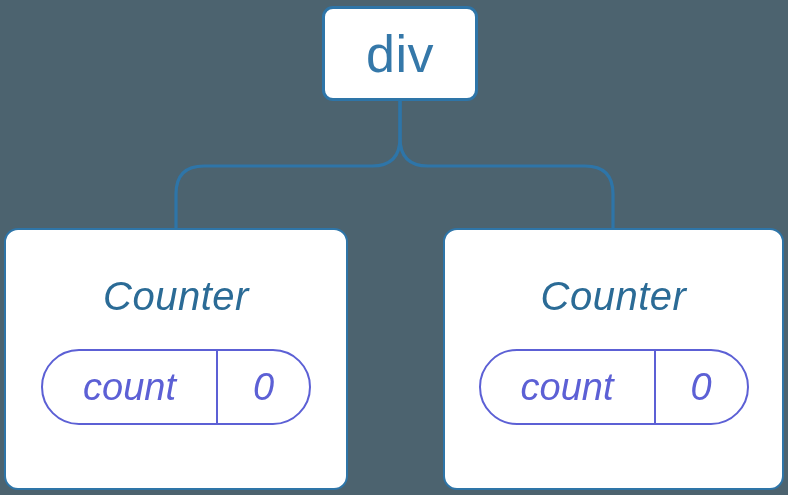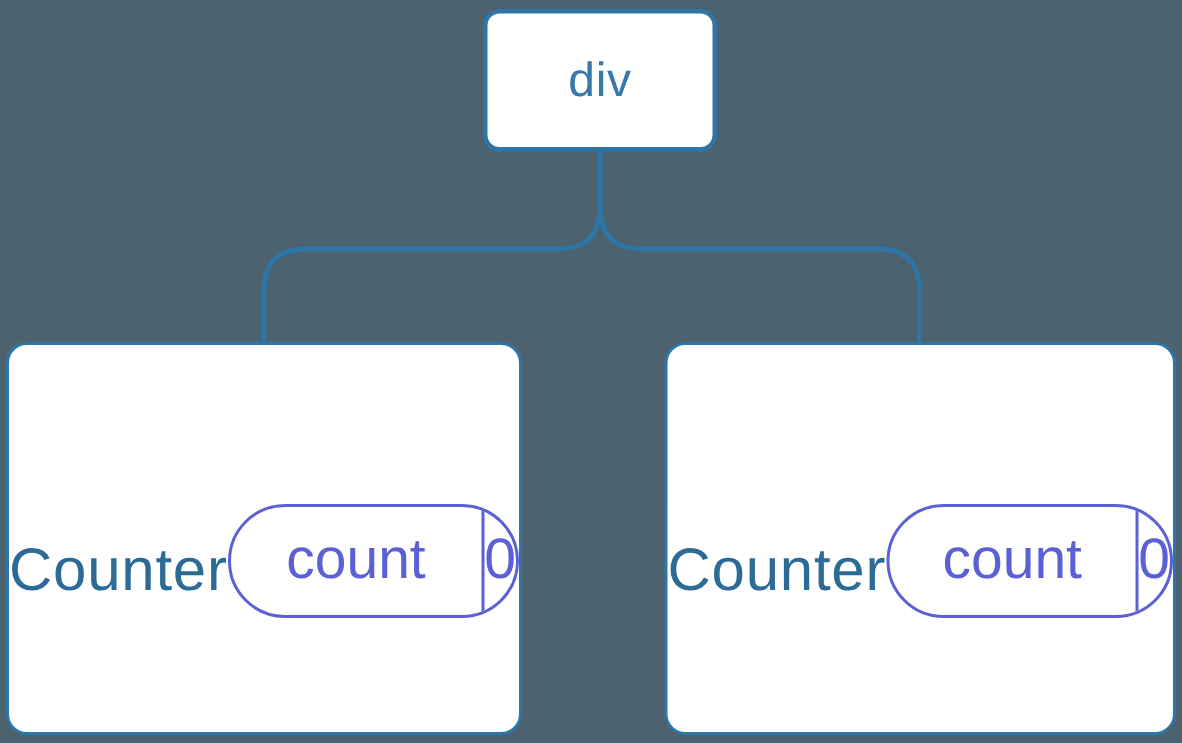--- a/index.html
+++ b/index.html
@@ -26,21 +26,21 @@
   .root-node {
     position: absolute;
     left: 322px; top: 6px;
     width: 156px; height: 95px;
     background: var(--node-fill);
     border: 3px solid var(--tree-stroke);
     border-radius: 11px;
     display: flex; align-items: center; justify-content: center;
   }
   .root-node .label {
-    font-size: 32px;
+    font-size: 52px;
     font-weight: 500;
     color: var(--root-label);
     letter-spacing: 0.5px;
   }
   .connectors {
     position: absolute;
     left: 0; top: 0;
     width: 788px; height: 495px;
     pointer-events: none;
   }
@@ -50,21 +50,23 @@
     stroke-width: 3.2;
   }
   .card {
     position: absolute;
     top: 228px;
     height: 262px;
     background: var(--node-fill);
     border: 2.5px solid var(--tree-stroke);
     border-radius: 14px;
     display: flex;
+    flex-direction: column;
     align-items: center;
+    font-style: italic;
   }
   .card.left  { left: 4px;   width: 344px; }
   .card.right { left: 443px; width: 341px; }
   .card-title {
     margin-top: 42px;
     font-size: 40px;
     line-height: 1.2;
     font-weight: 500;
     color: var(--component-title);
     letter-spacing: 0.5px;

